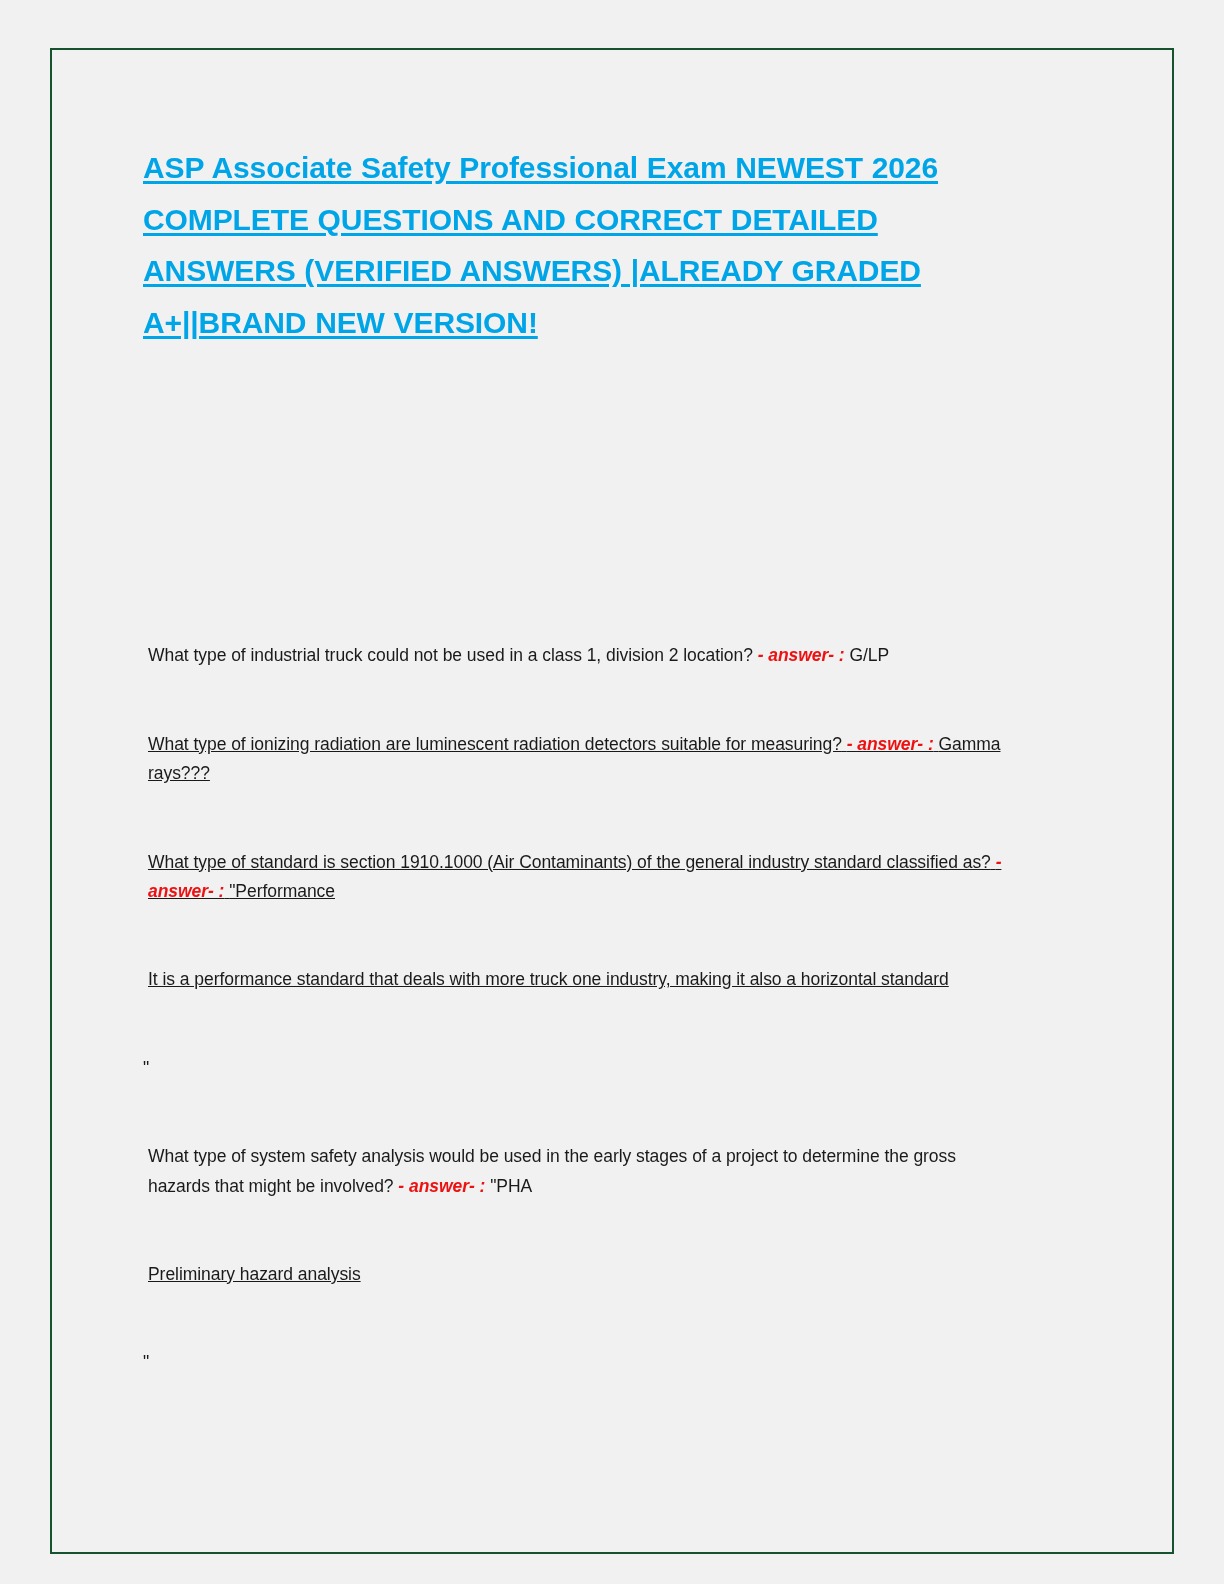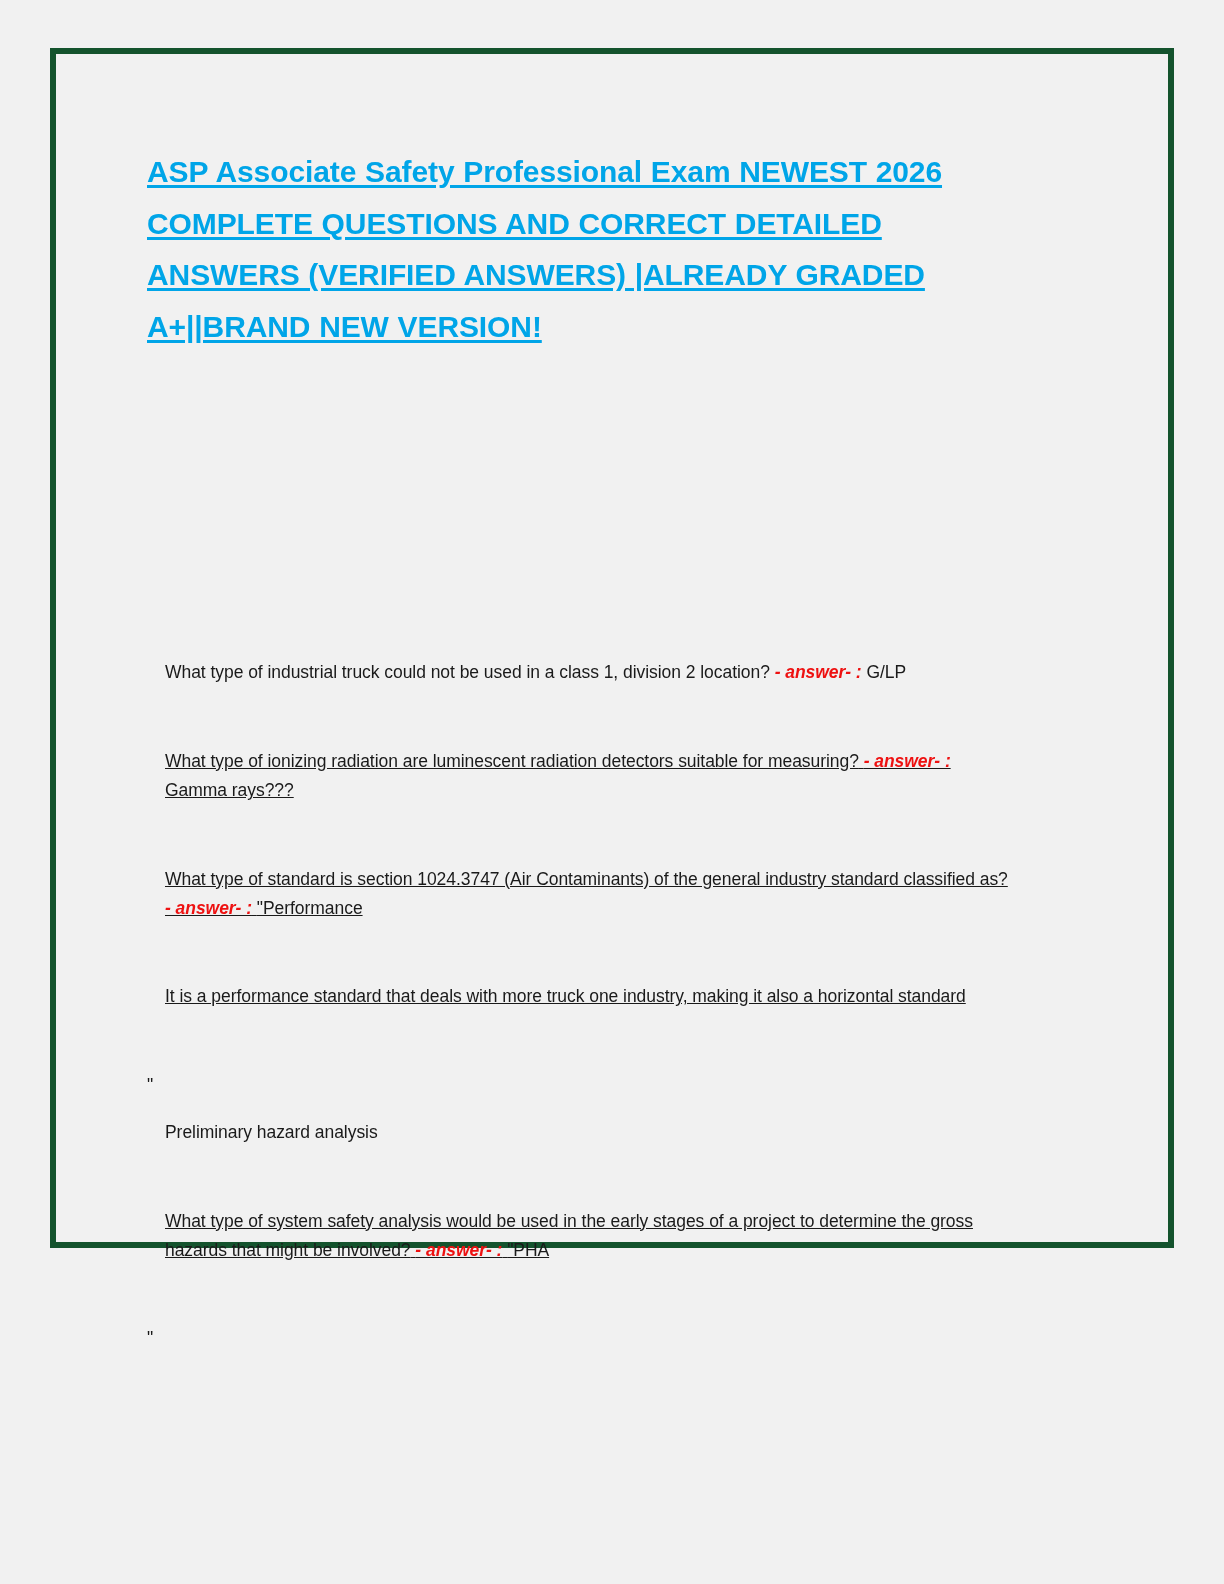--- a/index.html
+++ b/index.html
@@ -12,22 +12,22 @@
     height: 1584px;
     font-family: "Liberation Sans", sans-serif;
     overflow: hidden;
   }
 
   #page {
     position: absolute;
     left: 50px;
     top: 48px;
     width: 1124px;
-    height: 1200px;
-    border: 6px solid #14532d;
+    height: 1506px;
+    border: 2px solid #14532d;
     background: #f1f1f1;
     box-sizing: border-box;
   }
 
   #content {
     position: absolute;
     left: 91px;   
     top: 0;
     width: 882px;
   }
@@ -44,21 +44,21 @@
     text-underline-offset: 3px;
     letter-spacing: -0.1px;
     word-spacing: 0.5px;
   }
 
   .spacer-gap {
     height: 288px;
   }
 
   .para {
-    margin: 18px;
+    margin: 5px;
     font-size: 17.5px;
     line-height: 1.68;
     color: #1a1a1a;
     font-weight: normal;
     letter-spacing: -0.05px;
   }
 
   .para + .para {
     margin-top: 59px;
     text-decoration: underline;
@@ -89,27 +89,27 @@
   <div id="content">
 
     <h1 class="doc-title">ASP Associate Safety Professional Exam NEWEST 2026 COMPLETE QUESTIONS AND CORRECT DETAILED ANSWERS (VERIFIED ANSWERS) |ALREADY GRADED A+||BRAND NEW VERSION!</h1>
 
     <div class="spacer-gap"></div>
 
     <p class="para"><span>What type of industrial truck could not be used in a class 1, division 2 location?</span> <span class="answer-tag">- answer- :</span> <span>G/LP</span></p>
 
     <p class="para"><span>What type of ionizing radiation are luminescent radiation detectors suitable for measuring?</span> <span class="answer-tag">- answer- :</span> <span>Gamma rays???</span></p>
 
-    <p class="para"><span>What type of standard is section 1024.3747 (Air Contaminants) of the general industry standard classified as?</span> <span class="answer-tag">- answer- :</span> <span>"Performance</span></p>
+    <p class="para"><span>What type of standard is section 1910.1000 (Air Contaminants) of the general industry standard classified as?</span> <span class="answer-tag">- answer- :</span> <span>"Performance</span></p>
 
     <p class="para">It is a performance standard that deals with more truck one industry, making it also a horizontal standard</p>
 
     <p class="quote-line">"</p>
 
+    <p class="para tight-follow"><span>What type of system safety analysis would be used in the early stages of a project to determine the gross hazards that might be involved?</span> <span class="answer-tag">- answer- :</span> <span>"PHA</span></p>
+
     <p class="para">Preliminary hazard analysis</p>
-
-    <p class="para tight-follow"><span>What type of system safety analysis would be used in the early stages of a project to determine the gross hazards that might be involved?</span> <span class="answer-tag">- answer- :</span> <span>"PHA</span></p>
 
     <p class="quote-line">"</p>
 
 
   </div>
 </div>
 
 </body></html>

